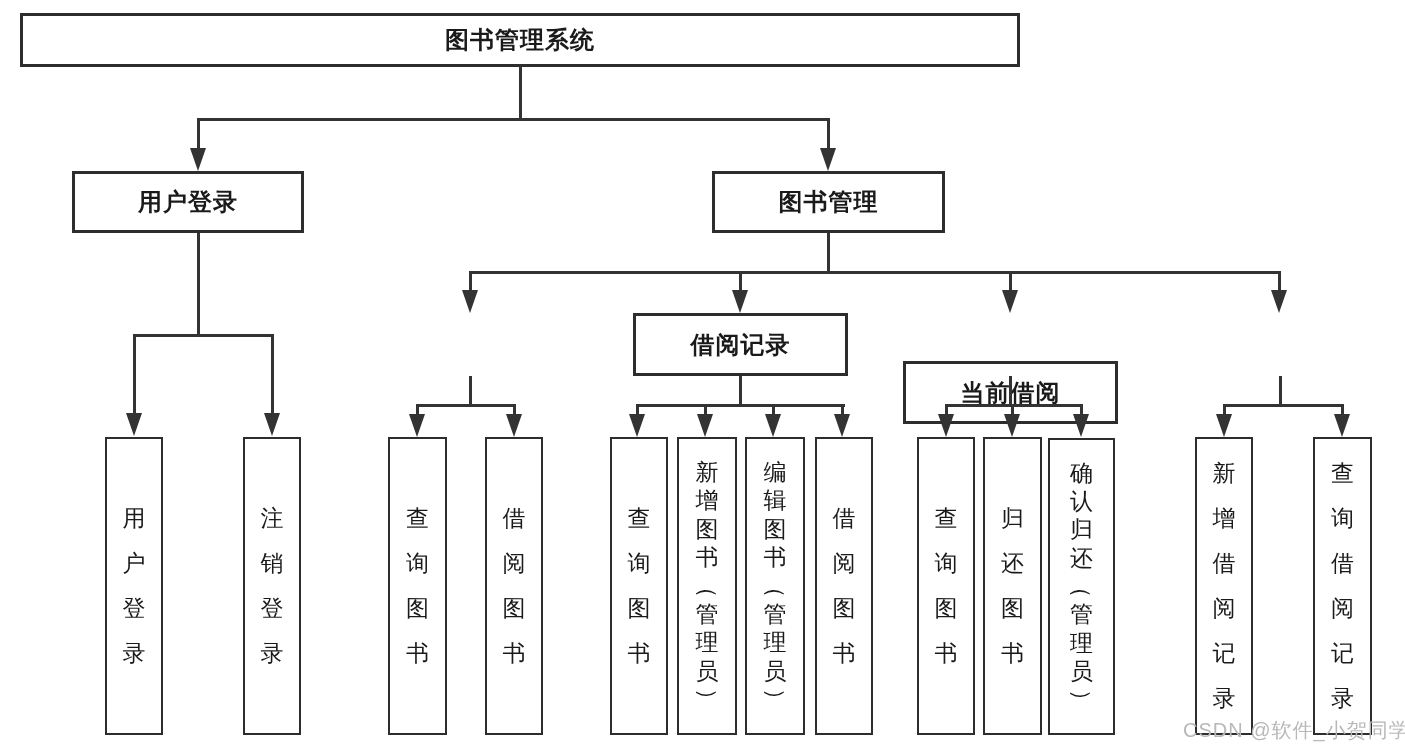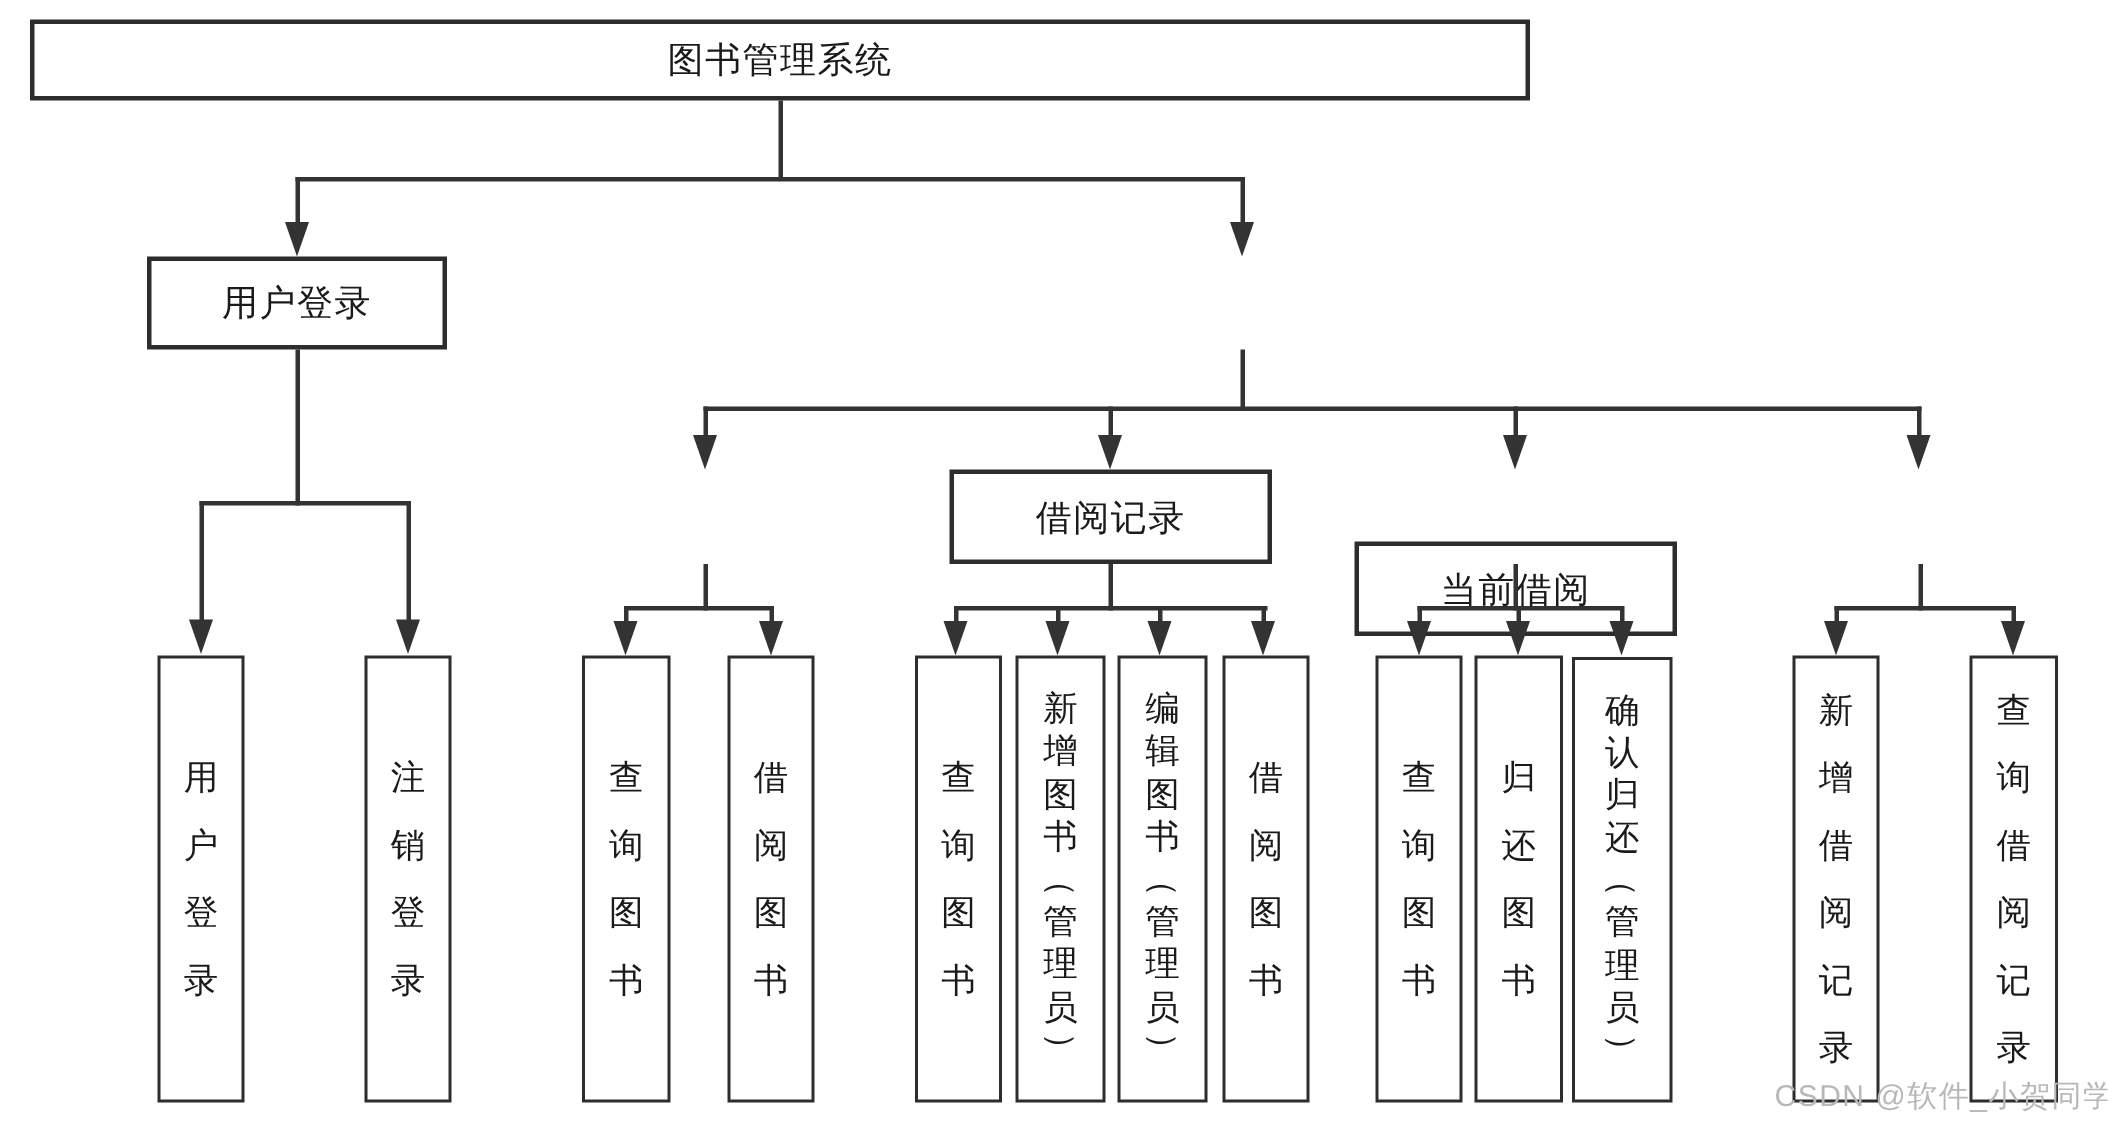--- a/index.html
+++ b/index.html
@@ -4,21 +4,21 @@
 <style>
   html,body{margin:0;padding:0;background:#ffffff;}
   body{width:1405px;height:747px;overflow:hidden;
        font-family:"Liberation Sans","DejaVu Sans",sans-serif;color:#1a1a1a;}
   .canvas{position:relative;width:1405px;height:747px;background:#ffffff;}
 
   
   .node{position:absolute;background:#ffffff;border:3px solid #2d2d2d;
         box-sizing:border-box;display:flex;align-items:center;justify-content:center;}
   .leaf{border-width:2.5px;}
-  .hlabel{font-size:24px;letter-spacing:1px;white-space:nowrap;}
+  .hlabel{font-size:24px;letter-spacing:1px;white-space:nowrap;font-weight:bold;}
 
   
   .vtext{display:flex;flex-direction:column;align-items:center;justify-content:center;
          width:100%;height:100%;font-size:23px;line-height:1;}
   .vtext span{display:block;}
   .vtext .rot{transform:rotate(90deg);}
 
   
   .hl,.vl{position:absolute;background:#333333;}
   .hl{height:3px;}
@@ -39,22 +39,25 @@
     <div class="hlabel">图书管理系统</div>
   </div>
 
   <div class="vl" style="left:519px;top:67px;height:53px;"></div>
   <div class="hl" style="left:197px;top:118px;width:633px;"></div>
   <div class="vl" style="left:197px;top:118px;height:33px;"></div>
   <div class="arrow" style="left:190px;top:148px;"></div>
   <div class="vl" style="left:827px;top:118px;height:33px;"></div>
   <div class="arrow" style="left:820px;top:148px;"></div>
 
-  <div class="node" style="left:98px;top:171px;width:200px;height:62px;">
+  <div class="node" style="left:72px;top:171px;width:232px;height:62px;">
     <div class="hlabel">用户登录</div>
+  </div>
+  <div class="node" style="left:712px;top:171px;width:233px;height:62px;">
+    <div class="hlabel">图书管理</div>
   </div>
 
   <div class="vl" style="left:197px;top:233px;height:104px;"></div>
   <div class="hl" style="left:133px;top:334px;width:141px;"></div>
   <div class="vl" style="left:133px;top:334px;height:82px;"></div>
   <div class="arrow" style="left:126px;top:413px;"></div>
   <div class="vl" style="left:271px;top:334px;height:82px;"></div>
   <div class="arrow" style="left:264px;top:413px;"></div>
 
   <div class="vl" style="left:827px;top:233px;height:41px;"></div>

